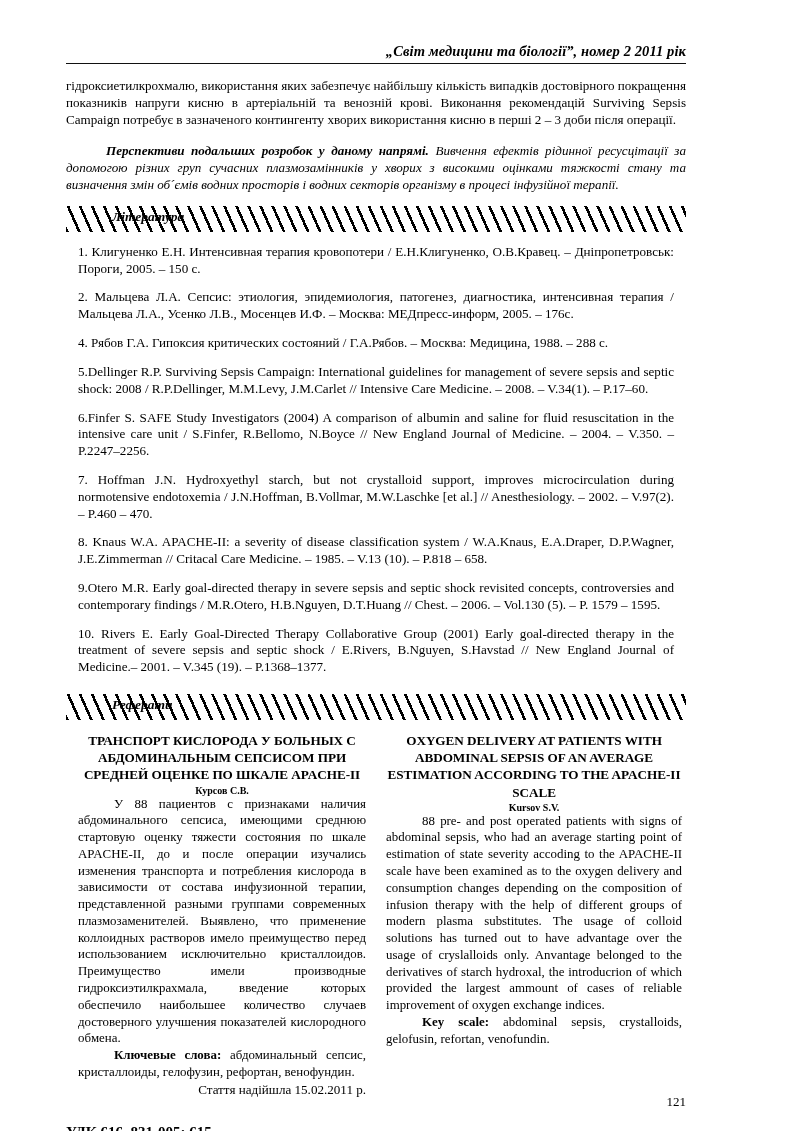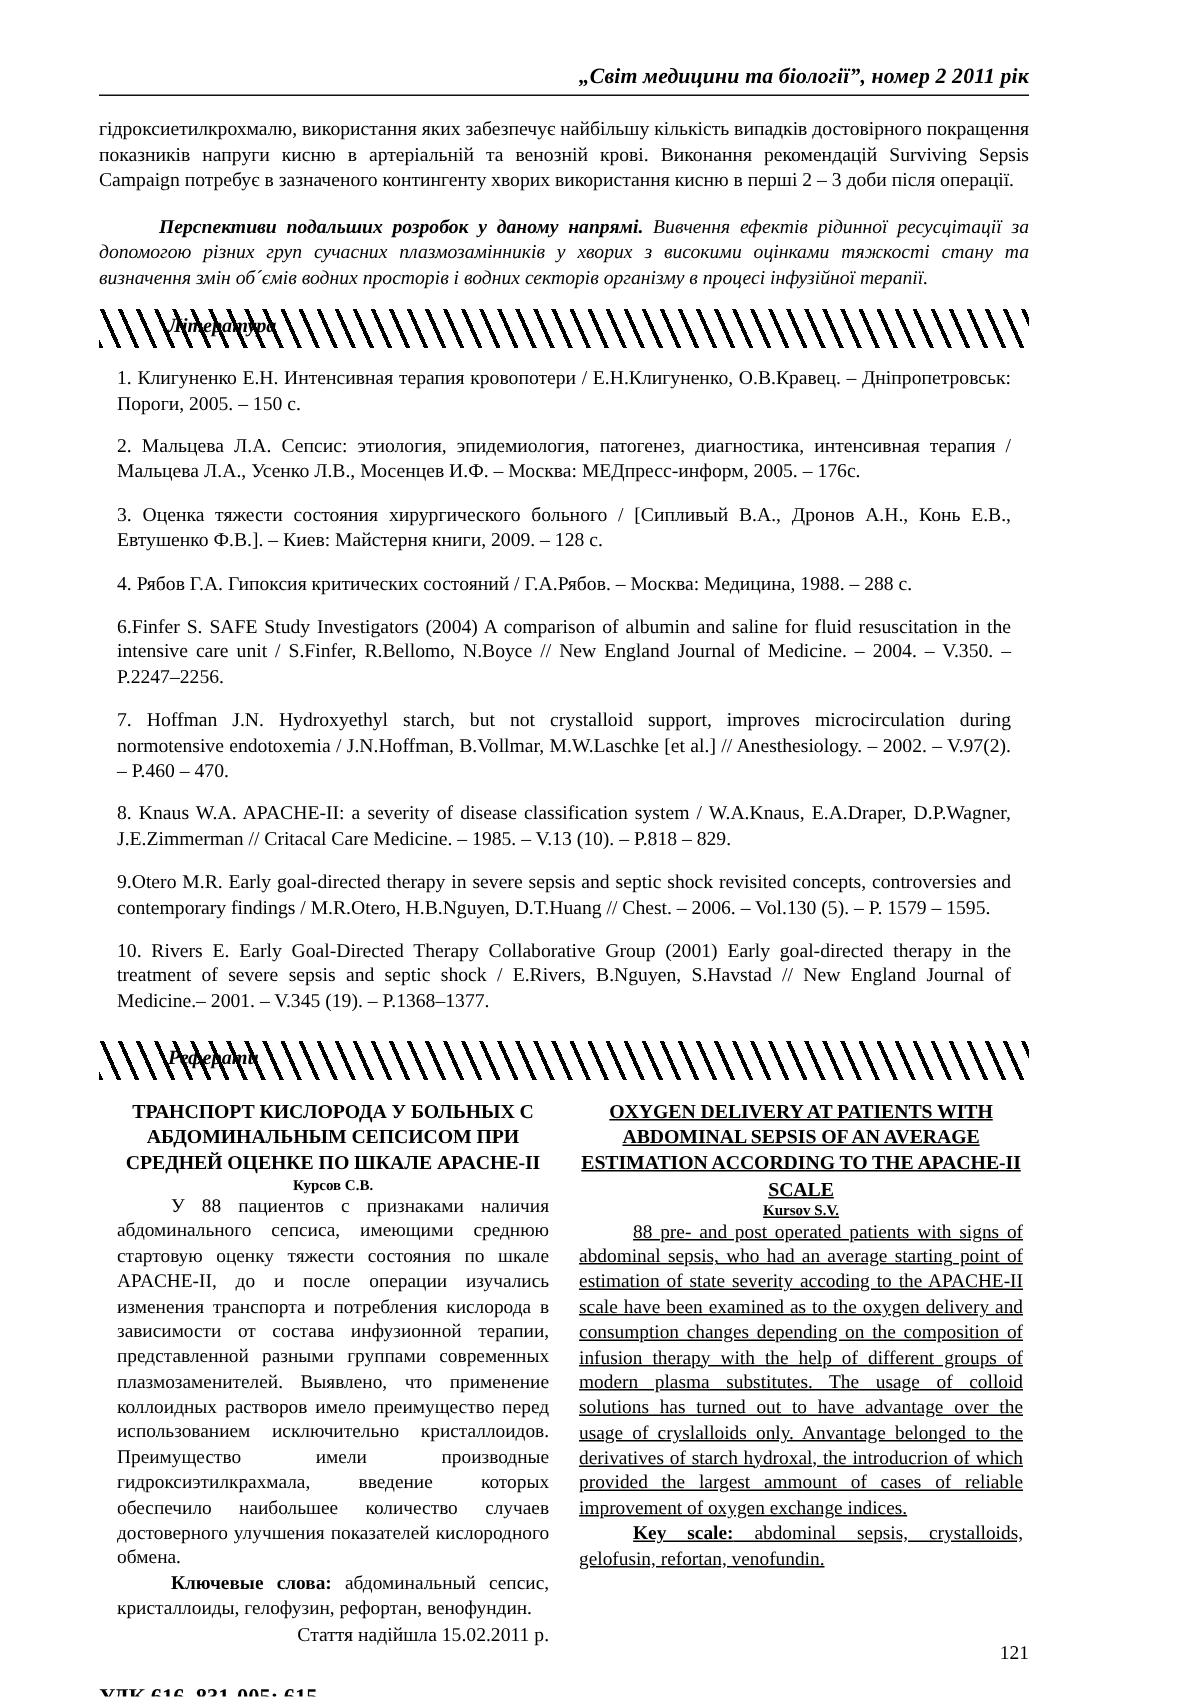--- a/index.html
+++ b/index.html
@@ -127,21 +127,21 @@
   .abstracts {
     display: flex;
     gap: 8px;
     margin-top: 12px;
   }
   .abscol {
     width: 50%;
     box-sizing: border-box;
   }
   .abscol.left  { padding-left: 12px; padding-right: 6px; }
-  .abscol.right { padding-left: 6px;  padding-right: 4px; text-decoration: underline; }
+  .abscol.right { padding-left: 6px;  padding-right: 4px; }
 
   .abs-title {
     text-align: center;
     font-weight: bold;
     font-size: 13.2px;
     line-height: 1.3;
     margin: 0;
     letter-spacing: -.05px;
   }
   .abs-author {
@@ -218,25 +218,25 @@
   <p class="perspectives"><span class="lead">Перспективи подальших розробок у даному напрямі.</span><span> Вивчення ефектів рідинної ресусцітації за допомогою різних груп сучасних плазмозамінників у хворих з високими оцінками тяжкості стану та визначення змін об´ємів водних просторів і водних секторів організму в процесі інфузійної терапії.</span></p>
 
   <div class="banner">
     <span class="label">Література</span>
     <span class="hatch"></span>
   </div>
 
   <ol class="refs">
     <li>1. Клигуненко Е.Н. Интенсивная терапия кровопотери / Е.Н.Клигуненко, О.В.Кравец. – Дніпропетровськ: Пороги, 2005. – 150 с.</li>
     <li>2. Мальцева Л.А. Сепсис: этиология, эпидемиология, патогенез, диагностика, интенсивная терапия / Мальцева Л.А., Усенко Л.В., Мосенцев И.Ф. – Москва: МЕДпресс-информ, 2005. – 176с.</li>
-    <li>3. Оценка тяжести состояния хирургического больного / [Сипливый В.А., Дронов А.Н., Конь Е.В., Евтушенко Ф.В.]. – Киев: Майстерня книги, 2009. – 128 с.</li>
     <li>4. Рябов Г.А. Гипоксия критических состояний / Г.А.Рябов. – Москва: Медицина, 1988. – 288 с.</li>
+    <li>5.Dellinger R.P. Surviving Sepsis Campaign: International guidelines for management of severe sepsis and septic shock: 2008 / R.P.Dellinger, M.M.Levy, J.M.Carlet // Intensive Care Medicine. –  2008. – V.34(1). – P.17–60.</li>
     <li>6.Finfer S. SAFE Study Investigators (2004) A comparison of albumin and saline for fluid resuscitation in the intensive care unit / S.Finfer, R.Bellomo, N.Boyce // New England Journal of Medicine. – 2004. – V.350. – P.2247–2256.</li>
     <li>7. Hoffman J.N. Hydroxyethyl starch, but not crystalloid support, improves microcirculation during normotensive endotoxemia / J.N.Hoffman, B.Vollmar, M.W.Laschke [et al.] // Anesthesiology. – 2002. – V.97(2). – P.460 – 470.</li>
-    <li>8. Knaus W.A. APACHE-II: a severity of disease classification system / W.A.Knaus, E.A.Draper, D.P.Wagner, J.E.Zimmerman // Critacal Care Medicine. – 1985. – V.13 (10). – P.818 – 829.</li>
+    <li>8. Knaus W.A. APACHE-II: a severity of disease classification system / W.A.Knaus, E.A.Draper, D.P.Wagner, J.E.Zimmerman // Critacal Care Medicine. – 1985. – V.13 (10). – P.818 – 658.</li>
     <li>9.Otero M.R. Early goal-directed therapy in severe sepsis and septic shock revisited concepts, controversies and contemporary findings / M.R.Otero, H.B.Nguyen, D.T.Huang // Chest. – 2006. – Vol.130 (5). – P. 1579 – 1595.</li>
     <li>10.    Rivers E. Early Goal-Directed Therapy Collaborative Group (2001) Early goal-directed therapy in the treatment of severe sepsis and septic shock / E.Rivers, B.Nguyen, S.Havstad // New England Journal of Medicine.– 2001. – V.345 (19). – P.1368–1377.</li>
   </ol>
 
   <div class="banner" style="margin-top:18px;">
     <span class="label">Реферати</span>
     <span class="hatch"></span>
   </div>
 
   <div class="abstracts">

